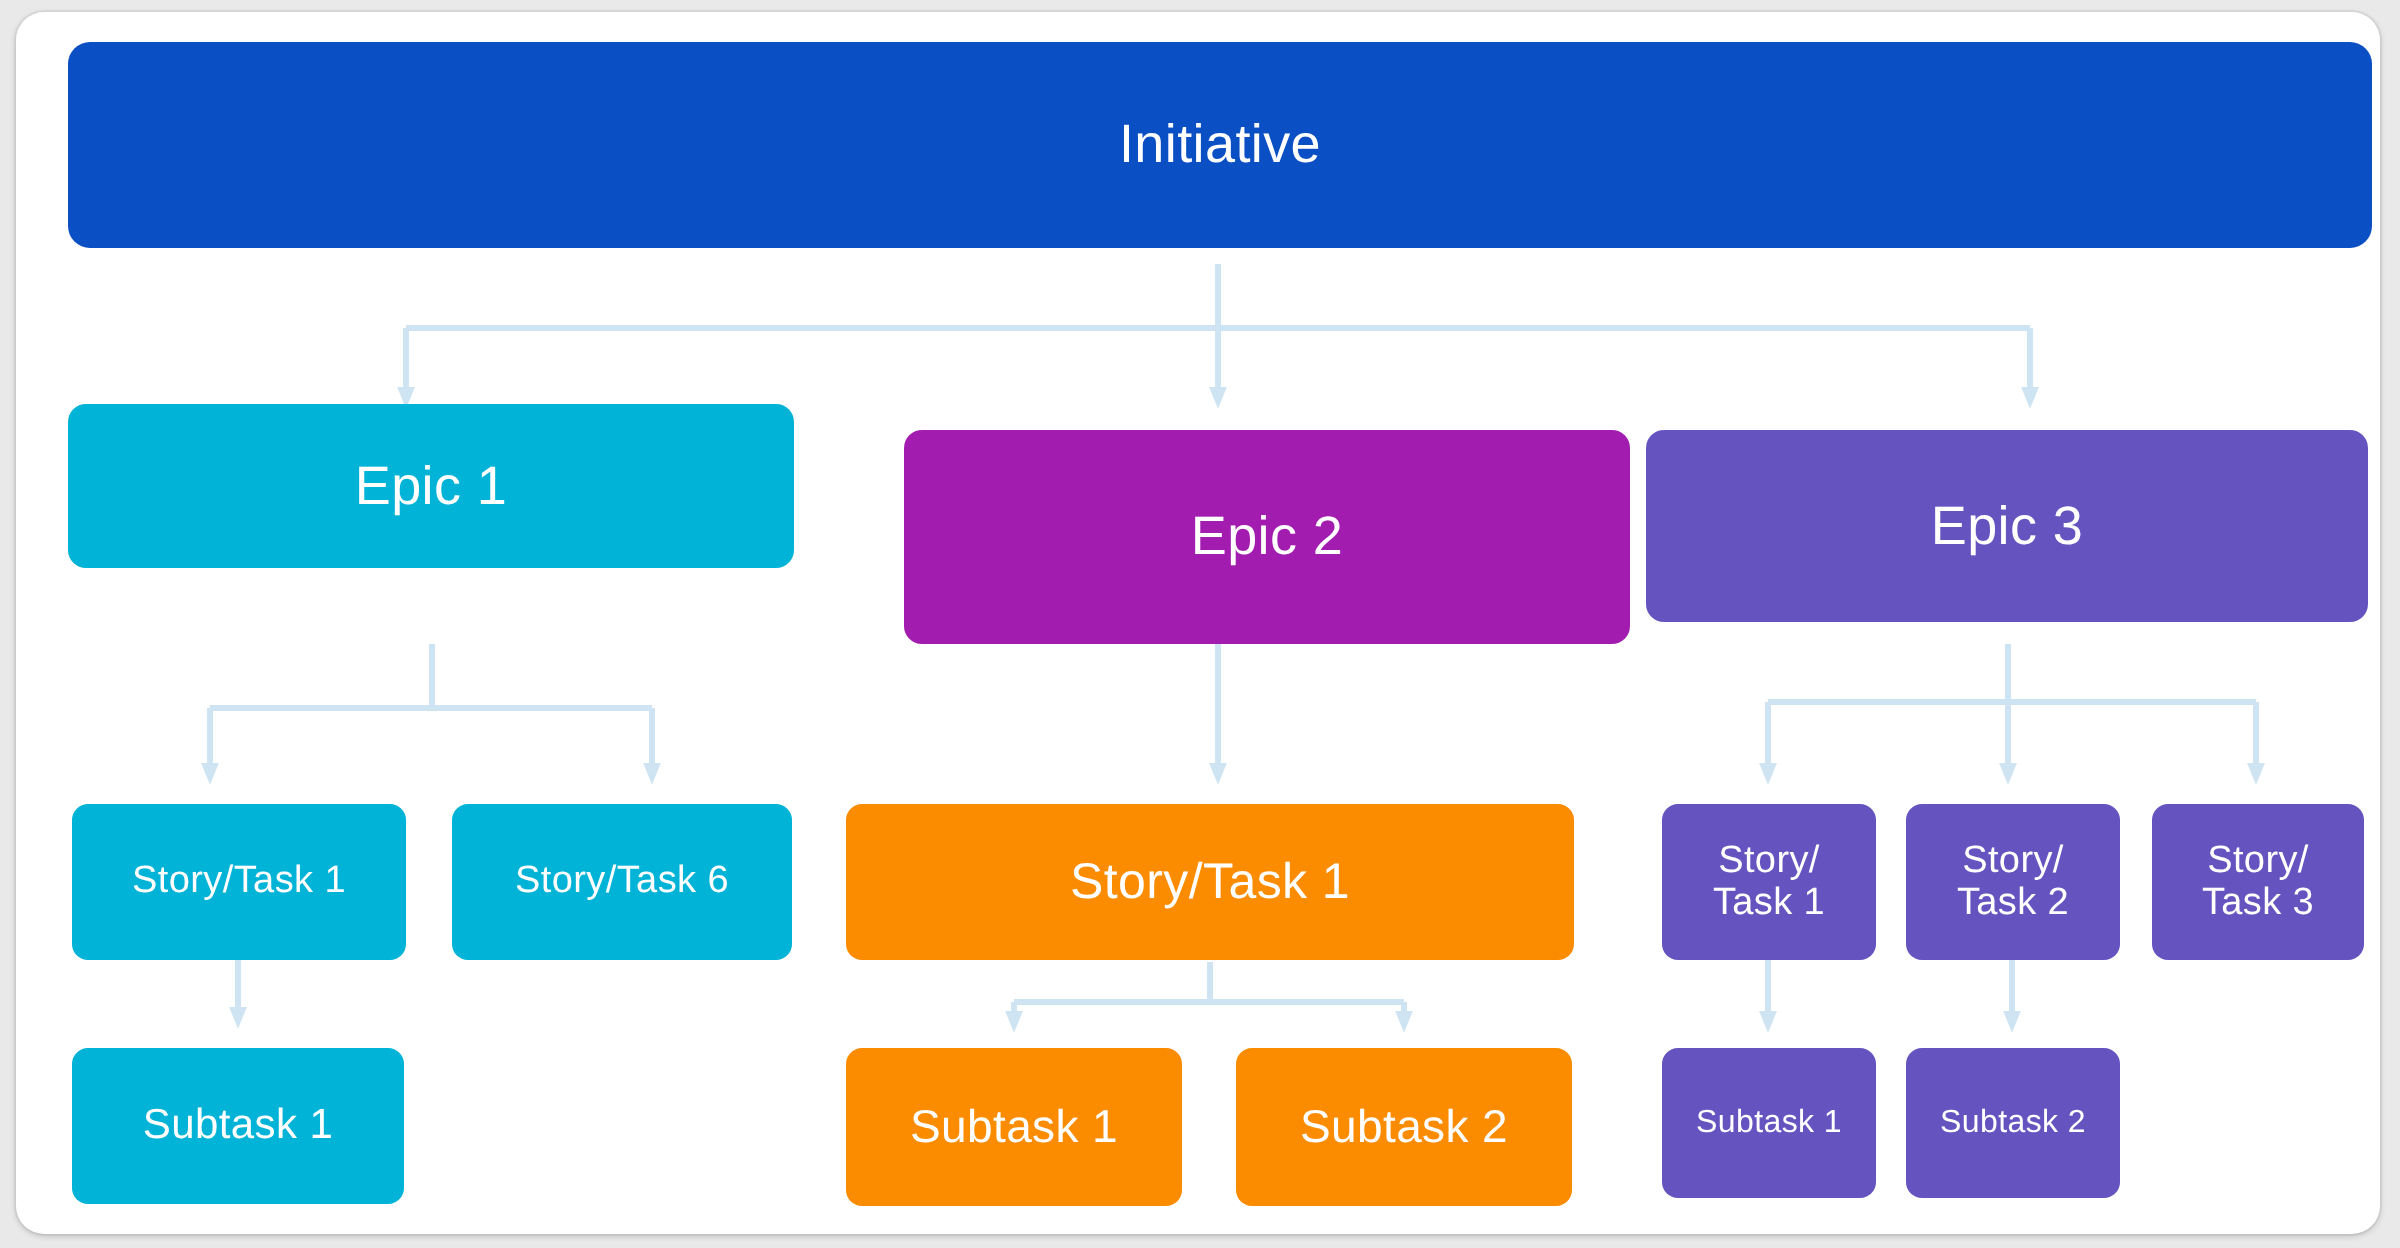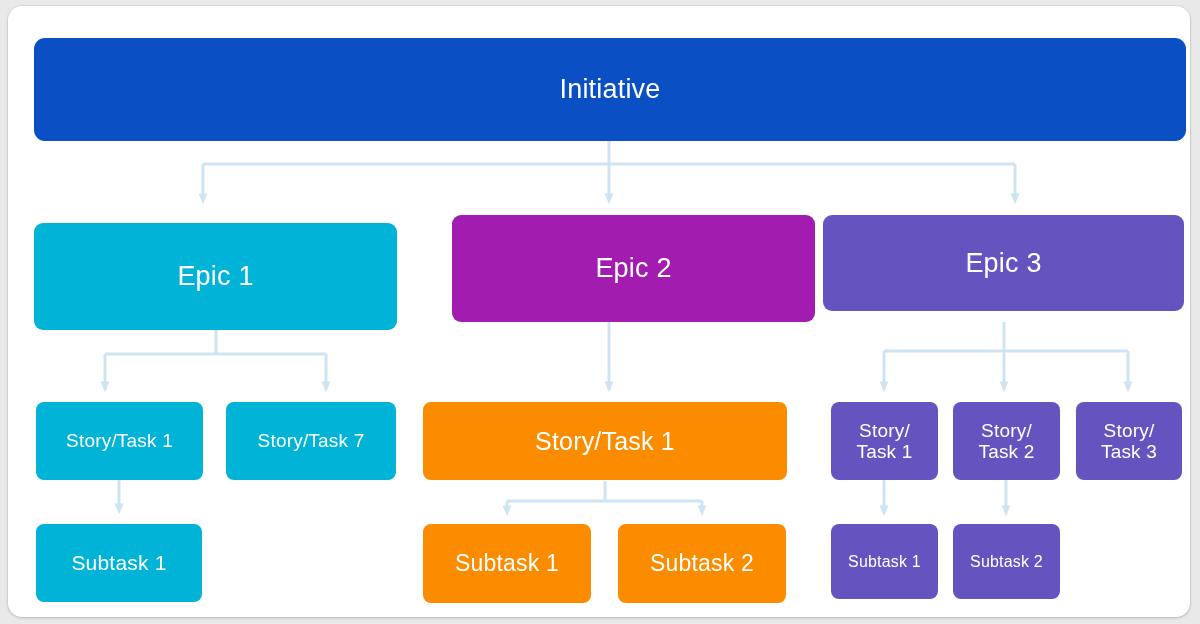--- a/index.html
+++ b/index.html
@@ -99,28 +99,28 @@
         <path d="M996,345 L996,376" marker-end="url(#arrow)"></path>
         <path d="M1120,345 L1120,376" marker-end="url(#arrow)"></path>
 
         <path d="M876,474 L876,500" marker-end="url(#arrow)"></path>
         <path d="M998,474 L998,500" marker-end="url(#arrow)"></path>
       </g>
     </svg>
 
     <div class="layer">
 
-      <div class="node initiative" style="left:26px; top:32px; width:1152px; height:103px; background:#0b4fc4; font-size:27px;">Initiative</div>
+      <div class="node initiative" style="left:26px; top:15px; width:1152px; height:103px; background:#0b4fc4; font-size:27px;">Initiative</div>
 
-      <div class="node" style="left:26px; top:217px; width:363px; height:107px; background:#00b3d7; font-size:27px;text-align:center;">Epic 1</div>
+      <div class="node" style="left:26px; top:196px; width:363px; height:82px; background:#00b3d7; font-size:27px;text-align:center;">Epic 1</div>
       <div class="node" style="left:444px; top:209px; width:363px; height:107px; background:#a21caf; font-size:27px;">Epic 2</div>
       <div class="node" style="left:815px; top:209px; width:361px; height:96px; background:#6554c0; font-size:27px;">Epic 3</div>
 
       <div class="node small" style="left:28px; top:396px; width:167px; height:78px; background:#00b3d7; font-size:19px;">Story/Task 1</div>
-      <div class="node small" style="left:218px; top:396px; width:170px; height:78px; background:#00b3d7; font-size:19px;">Story/Task 7</div>
+      <div class="node small" style="left:218px; top:396px; width:170px; height:78px; background:#00b3d7; font-size:19px;">Story/Task 6</div>
 
       <div class="node small" style="left:415px; top:396px; width:364px; height:78px; background:#fb8c00; font-size:25px;">Story/Task 1</div>
 
       <div class="node small" style="left:823px; top:396px; width:107px; height:78px; background:#6554c0; font-size:19px;">Story/
 Task 1</div>
       <div class="node small" style="left:945px; top:396px; width:107px; height:78px; background:#6554c0; font-size:19px;">Story/
 Task 2</div>
       <div class="node small" style="left:1068px; top:396px; width:106px; height:78px; background:#6554c0; font-size:19px;">Story/
 Task 3</div>
 

